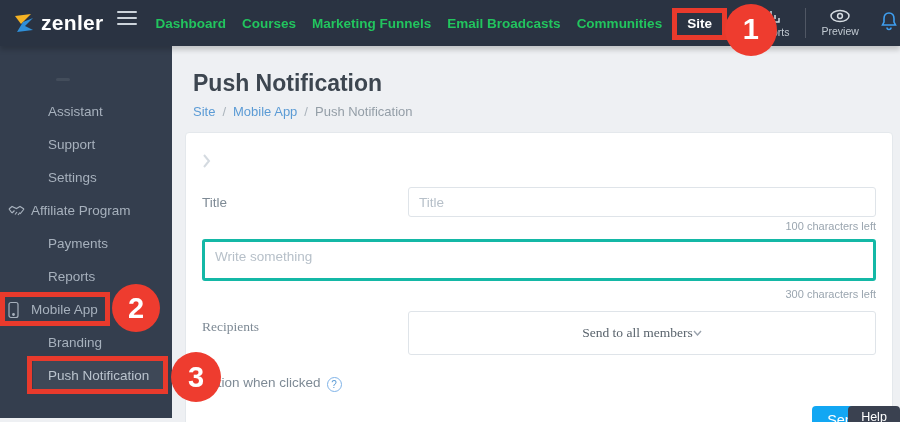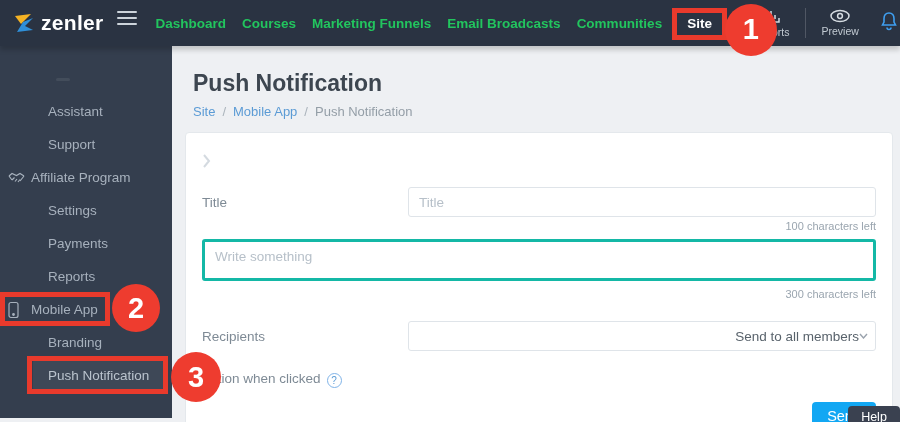--- a/index.html
+++ b/index.html
@@ -42,34 +42,34 @@
   .breadcrumb { margin:7px 0 0 8px; font-size:13px; color:#949ea7; display:flex; gap:7px; }
   .crumb-link { color:#5b9bd5; text-decoration:none; cursor:pointer; }
   .crumb-sep { color:#aab3bb; }
   .card { margin-top:13px; background:#ffffff; border:1px solid #e4e8ec; border-radius:4px;
           padding:16px; min-height:320px; }
   .card-head { display:flex; justify-content:space-between; align-items:center; height:24px; }
   .card-title { font-size:17px; font-weight:600; color:#4a535c; }
   .card-chevron { cursor:pointer; display:inline-flex; }
   .row { display:flex;gap:34px; }
   .row-title { margin-top:14px; } .row-message { margin-top:6px; }
-  .row-recipients { margin-top:20px; } .row-action { margin-top:12px; }
+  .row-recipients { margin-top:10px;font-family:Liberation Serif, serif; } .row-action { margin-top:12px; }
   .field-label { width:172px; padding-top:8px; font-size:13.5px; color:#7e8a95;
                  display:flex; align-items:flex-start; gap:6px; }
   .ctrl { flex:1; }
   .text-input { width:100%; height:30px; border:1px solid #dfe4e9; border-radius:3px;
                 padding:0 10px; font-size:13.5px; color:#4a535c; font-family:"Liberation Sans",sans-serif; outline:none; }
   .text-area { width:100%; height:42px; border:3px solid #14b8a6; border-radius:3px;
                padding:7px 10px; font-size:13.5px; color:#4a535c; resize:none;
                font-family:"Liberation Sans",sans-serif; outline:none; }
   .text-input::placeholder, .text-area::placeholder { color:#b7c0c9; }
   .counter { text-align:right; font-size:11px; color:#9aa5af; margin-top:3px; height:13px; }
-  .select { height:30px; border:1px solid #dfe4e9; border-radius:3px; background:#fff;
-            display:flex; align-items:center; justify-content:flex-end;
-            padding:0 7px; font-size:13.5px; color:#59636c; cursor:pointer; }
+  .select { height:44px; border:1px solid #dfe4e9; border-radius:3px; background:#fff;
+            display:flex; align-items:center; justify-content:center;
+            padding:0 20px; font-size:13.5px; color:#59636c; cursor:pointer; }
   .qicon { width:15px; height:15px; border:1px solid #7fb3e8; border-radius:50%;
            color:#5b9bd5; font-size:10px; display:inline-flex; align-items:center;
            justify-content:center; margin-top:2px; cursor:pointer; }
   .send-row { display:flex; justify-content:flex-end; margin-top:14px; }
   .send-btn { background:#12a7f3; color:#ffffff; border:none; border-radius:4px;
               font-size:14.5px; font-family:"Liberation Sans",sans-serif;
               padding:0 15px; height:28px; cursor:pointer; }
   .help-btn { position:absolute; left:848px; top:406px; width:52px; z-index:6;
               background:#3a4150; color:#ffffff; border:none; font-size:12.5px;
               font-family:"Liberation Sans",sans-serif; padding:4px 0 10px;
@@ -156,32 +156,32 @@
 
   <aside class="sidebar">
     <div class="faded-dash"></div>
     <ul class="side-list">
       <li class="side-item">
         <span class="side-label">Assistant</span>
       </li>
       <li class="side-item">
         <span class="side-label">Support</span>
       </li>
+      <li class="side-item">
+        <span class="side-label">Settings</span>
+      </li>
       <li class="side-item with-icon">
         <span class="side-icon">
           <svg width="17" height="12" viewBox="0 0 17 12" fill="none" stroke="#a7b1bd" stroke-width="1.2">
             <path d="M1 4 L4 1.5 L8.5 3.5 L12 1.5 L16 4"></path>
             <path d="M4 8 L6.5 5.5 M7 9.5 L9 7 M10 10 L12 7.5"></path>
             <path d="M1 4 L4 8 M16 4 L12 9"></path>
           </svg>
         </span>
         <span class="side-label">Affiliate Program</span>
-      </li>
-      <li class="side-item">
-        <span class="side-label">Settings</span>
       </li>
       <li class="side-item">
         <span class="side-label">Payments</span>
       </li>
       <li class="side-item">
         <span class="side-label">Reports</span>
       </li>
       <li class="side-item with-icon">
         <span class="side-icon">
           <svg width="11" height="17" viewBox="0 0 11 17" fill="none" stroke="#a7b1bd" stroke-width="1.2">

